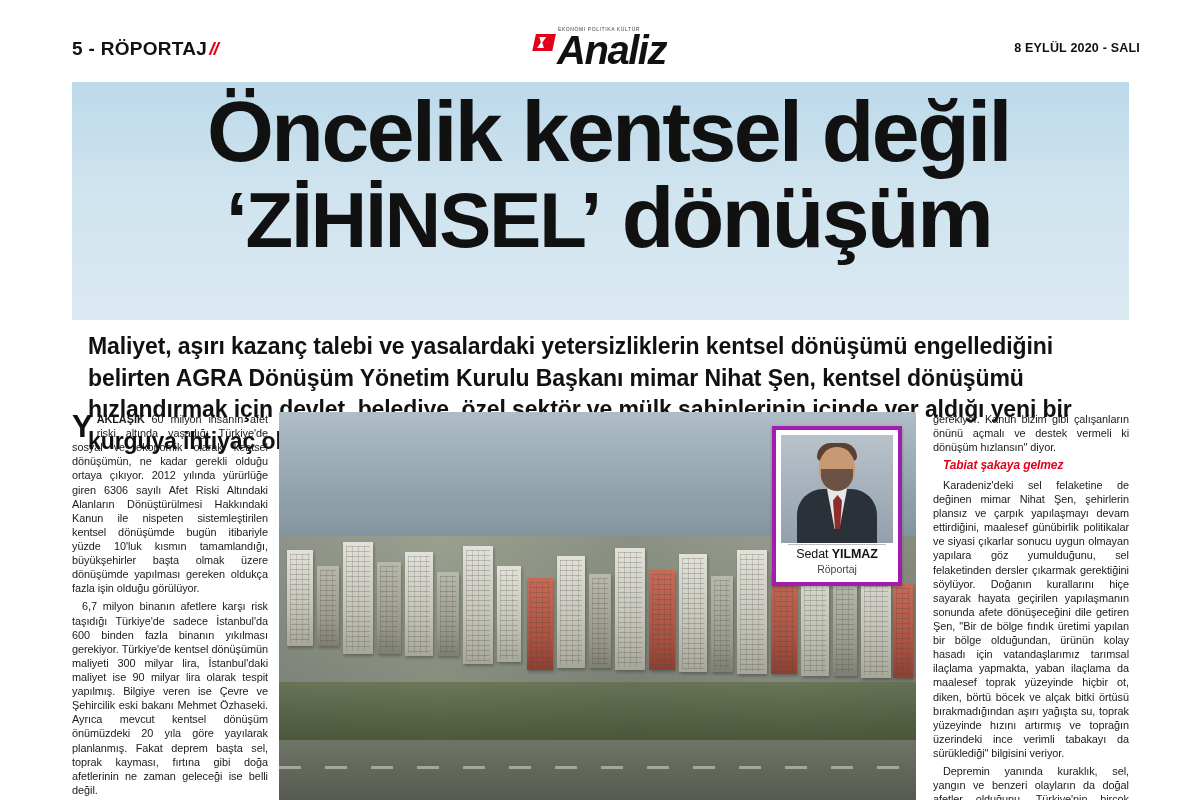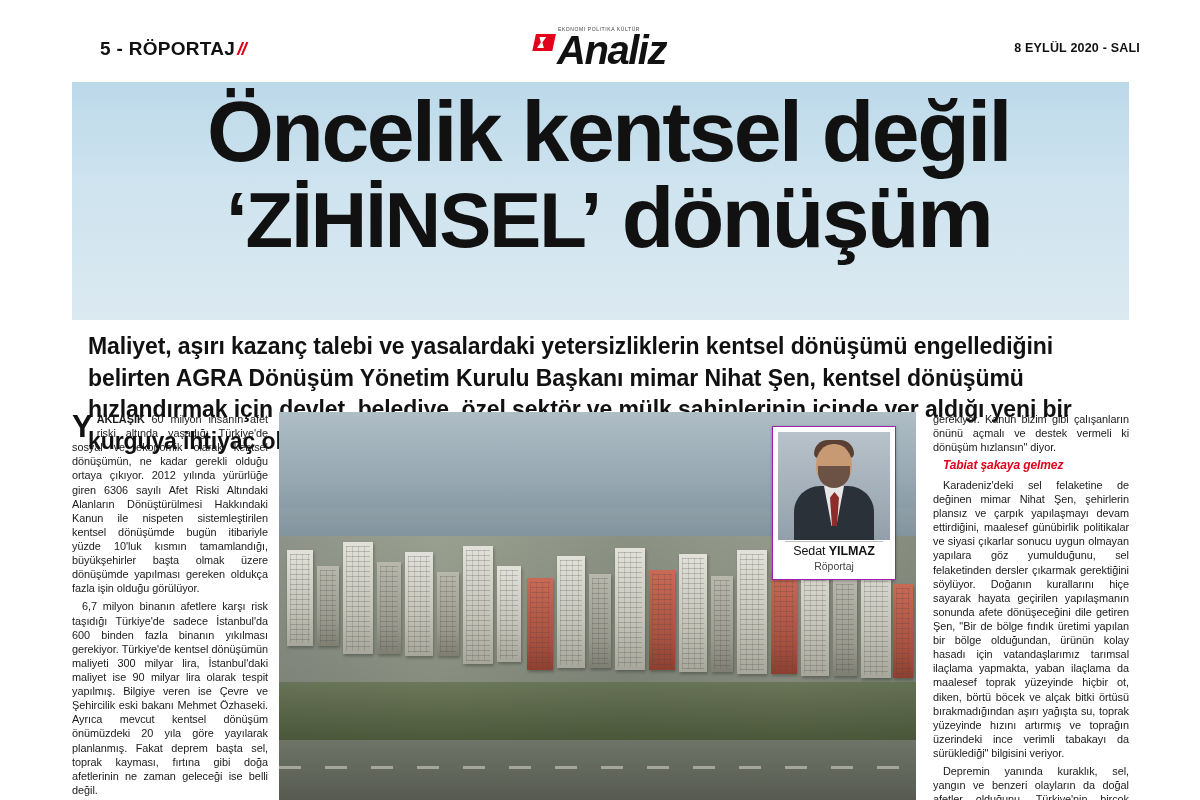--- a/index.html
+++ b/index.html
@@ -29,21 +29,20 @@
     background: #ffffff;
   }
   .page-label {
     position: absolute;
     left: 72px; top: 38px;
     font-size: 19px;
     font-weight: bold;
     color: #111111;
     letter-spacing: 0.3px;
     white-space: nowrap;
-    margin-left: 28px;
   }
   .page-label .slashes {
     color: #e2001a;
     font-style: italic;
     font-weight: bold;
     letter-spacing: -1px;
     margin-left: 2px;
   }
   .logo-wrap {
     position: absolute;
@@ -221,21 +220,21 @@
       repeating-linear-gradient(90deg, rgba(70,70,70,.22) 0 1px, transparent 1px 6px);
     opacity: .85;
   }
 
   
   .portrait-card {
     position: absolute;
     left: 700px; top: 14px;
     width: 122px; height: 152px;
     background: #ffffff;
-    border: 1px solid #a21caf;
+    border: 4px solid #a21caf;
     box-shadow: 0 1px 3px rgba(0,0,0,.25);
   }
   .portrait-photo {
     position: absolute;
     left: 5px; top: 5px;
     width: 112px; height: 108px;
     background: linear-gradient(180deg, #b8c2cb 0%, #93a0ab 100%);
     overflow: hidden;
   }
   .pp-head {

